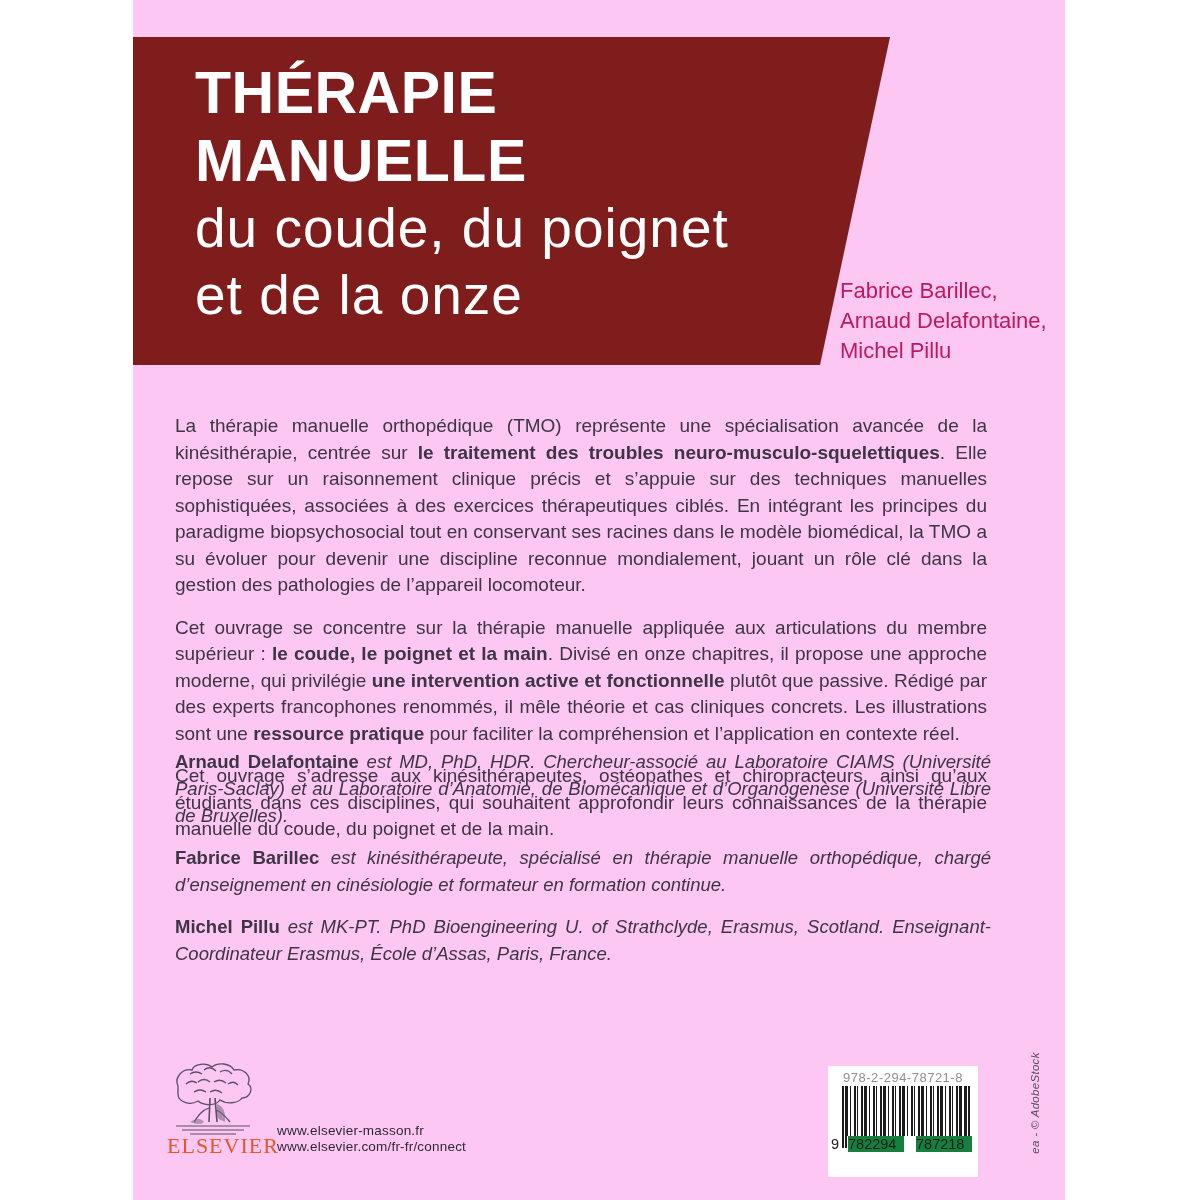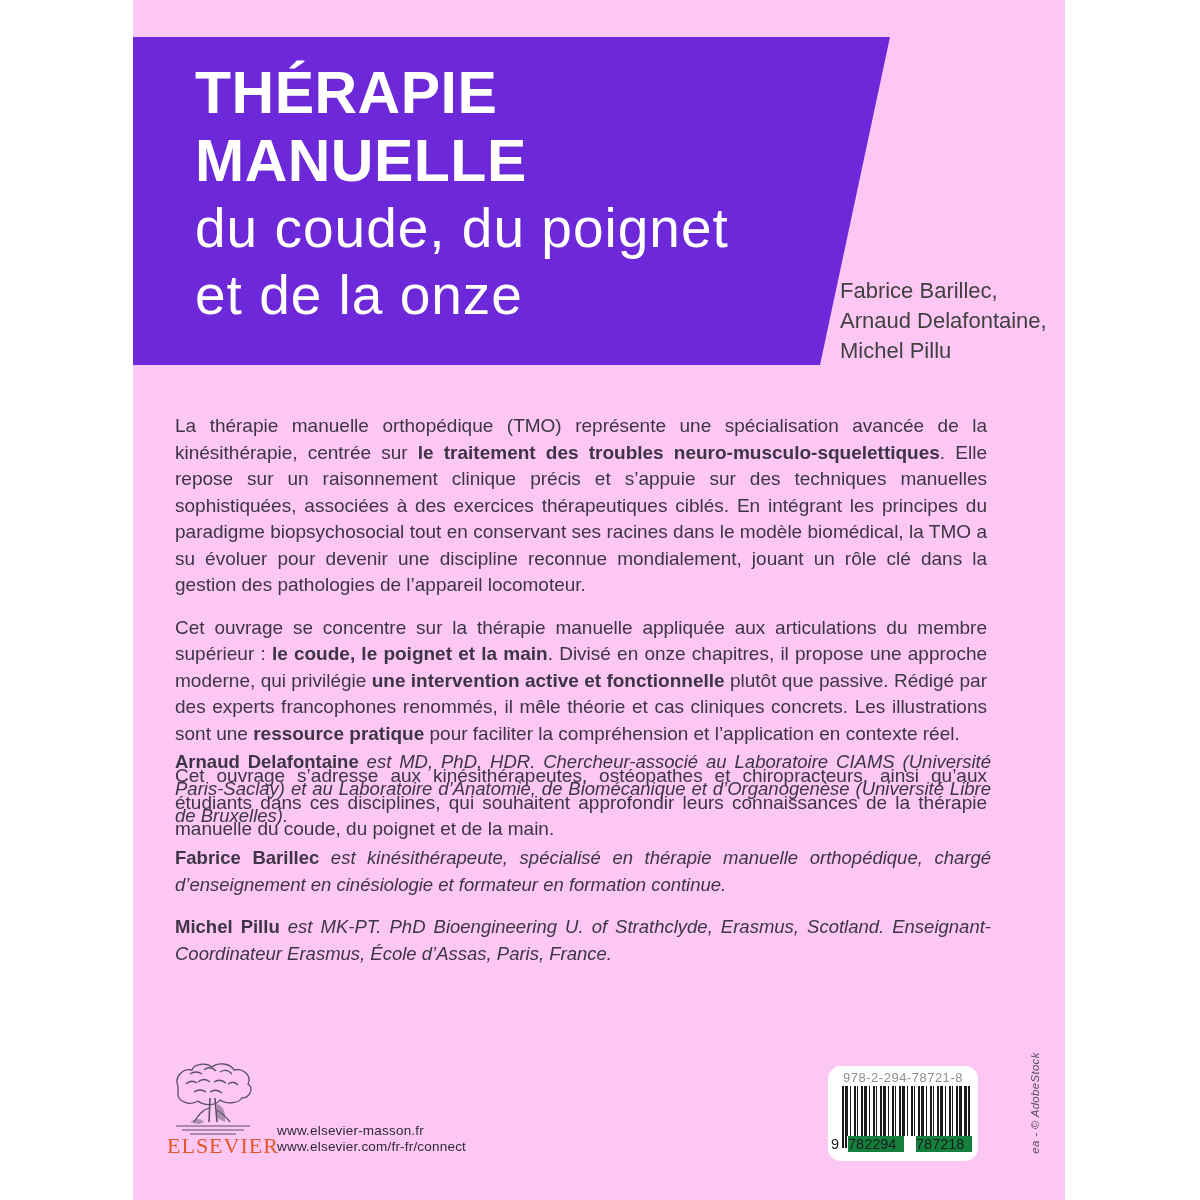--- a/index.html
+++ b/index.html
@@ -7,29 +7,29 @@
     width:1200px;height:1200px;position:relative;background:#ffffff;
     font-family:"Liberation Sans", sans-serif;overflow:hidden;
   }
   .cover{
     position:absolute;left:133px;top:0;width:932px;height:1200px;
     background:#fcc7f3;
   }
   
   .green-block{
     position:absolute;left:0;top:37px;width:757px;height:328px;
-    background:#6d28d9;
+    background:#7f1d1d;
     clip-path:polygon(0 0,100% 0,687px 100%,0 100%);
     color:#ffffff;
   }
   .title-wrap{position:absolute;left:62px;top:22px;}
   .title-line{font-weight:bold;font-size:59px;line-height:68px;letter-spacing:.5px;}
   .subtitle-line{font-weight:normal;font-size:55px;line-height:67px;letter-spacing:1px;}
   .authors{
-    position:absolute;left:707px;top:276px;color:#404040;
+    position:absolute;left:707px;top:276px;color:#be185d;
     font-size:22px;line-height:30px;font-weight:normal;
   }
   .body-text{
     position:absolute;left:42px;top:397px;width:812px;
     color:#3d3545;font-size:19px;line-height:26.5px;text-align:justify;
   }
   .body-text p{margin:16px 0 13px 0;}
   .body-text p:last-child{margin-bottom:0;}
   .bios{
     position:absolute;left:42px;top:748px;width:816px;
@@ -42,22 +42,22 @@
   .tree-logo{position:absolute;left:35px;top:1060px;width:88px;height:78px;}
   .publisher{
     position:absolute;left:34px;top:1133px;width:92px;text-align:center;
     font-family:"Liberation Serif", serif;font-size:22px;color:#e2582a;letter-spacing:1px;
   }
   .urls{
     position:absolute;left:144px;top:1123px;color:#2f2937;
     font-size:13.5px;line-height:16px;font-weight:normal;letter-spacing:.2px;
   }
   .barcode{
-    position:absolute;left:695px;top:1066px;width:150px;height:95px;
-    background:#ffffff;border-radius:13px;
+    position:absolute;left:695px;top:1066px;width:150px;height:111px;
+    background:#ffffff;border-radius:1px;
   }
   .isbn-top{
     margin-top:4px;text-align:center;color:#8f8f8f;font-size:13px;letter-spacing:.5px;
   }
   .bars-zone{position:relative;height:68px;margin-top:1px;}
   .bars{
     position:absolute;left:14px;right:8px;top:0;height:50px;
     background:repeating-linear-gradient(90deg,
       #1b1b1b 0 2px,#ffffff 2px 3px,#1b1b1b 3px 6px,#ffffff 6px 8px,
       #1b1b1b 8px 9px,#ffffff 9px 12px,#1b1b1b 12px 14px,#ffffff 14px 15px,

